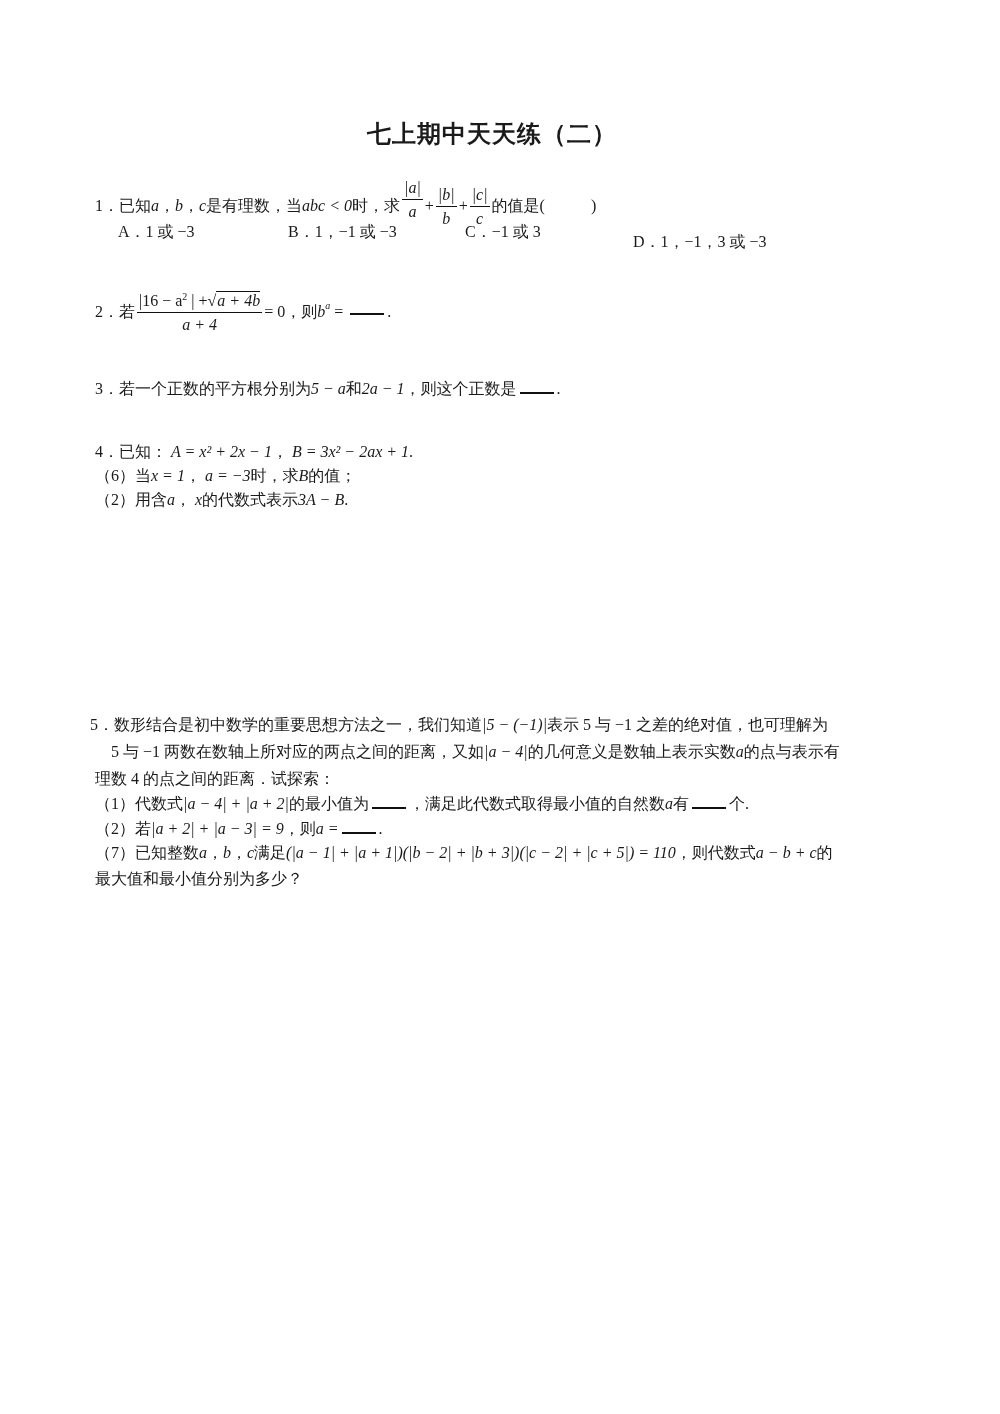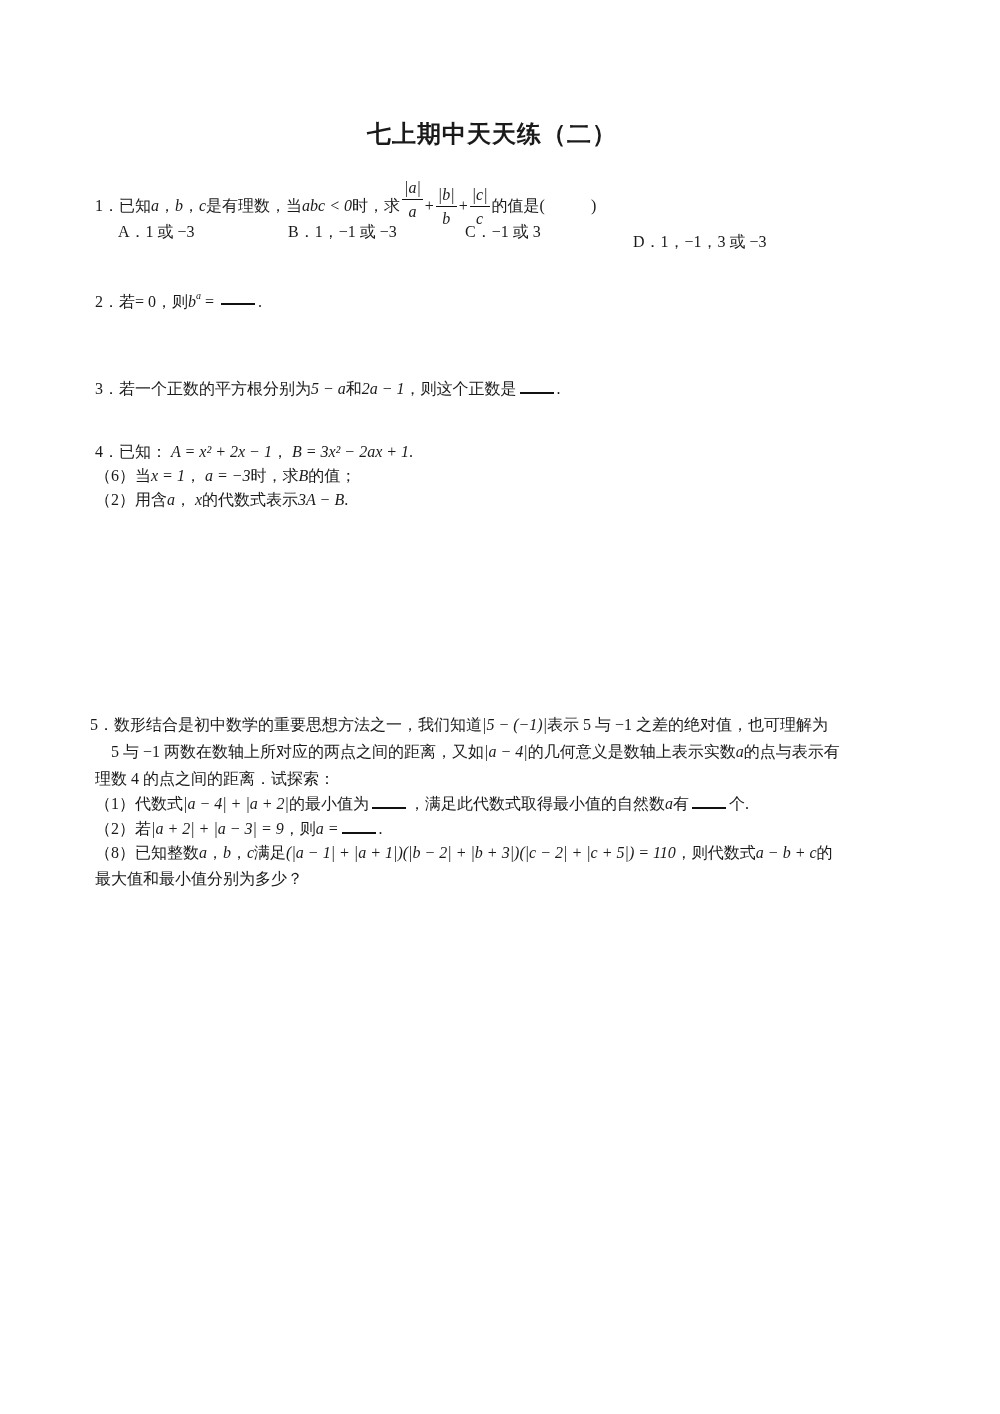--- a/index.html
+++ b/index.html
@@ -37,21 +37,24 @@
       <i class="num">|c|</i>
       <i class="den">c</i>
     </span><span>的值是(</span><span style="display:inline-block;width:46px;"></span><span>)</span>
 </div>
 <div class="abs line" style="left:118px; top:222px;">A．1 或 −3</div>
 <div class="abs line" style="left:288px; top:222px;text-align:center;">B．1，−1 或 −3</div>
 <div class="abs line" style="left:465px; top:222px;">C．−1 或 3</div>
 <div class="abs line" style="left:633px; top:232px;">D．1，−1，3 或 −3</div>
 
 <div class="abs line" style="left:95px; top:286px;">
-  <span style="vertical-align:middle;">2．若</span><span style="vertical-align:middle;">= 0，则</span><i style="vertical-align:middle;">b</i><sup style="font-style:italic;">a</sup><span style="vertical-align:middle;"> = </span><span class="blank"></span><span style="vertical-align:middle;">.</span>
+  <span style="vertical-align:middle;">2．若</span><span class="frac">
+      <span class="num"><span>|16 − a</span><sup>2</sup><span> | +</span>√<i class="sqrt">a + 4b</i></span>
+      <i class="den">a + 4</i>
+    </span><span style="vertical-align:middle;">= 0，则</span><i style="vertical-align:middle;">b</i><sup style="font-style:italic;">a</sup><span style="vertical-align:middle;"> = </span><span class="blank"></span><span style="vertical-align:middle;">.</span>
 </div>
 
 <div class="abs line" style="left:95px; top:378px;">
   <span>3．若一个正数的平方根分别为</span><i>5 − a</i><span>和</span><i>2a − 1</i><span>，则这个正数是</span><span class="blank"></span><span>.</span>
 </div>
 
 <div class="abs line" style="left:95px; top:442px;">
   <span>4．已知：</span> <i>A = x² + 2x − 1</i><span>，</span> <i>B = 3x² − 2ax + 1</i><span>.</span>
 </div>
 <div class="abs line" style="left:95px; top:466px;">
@@ -68,15 +71,15 @@
   <span>5 与 −1 两数在数轴上所对应的两点之间的距离，又如</span><i>|a − 4|</i><span>的几何意义是数轴上表示实数</span><i>a</i><span>的点与表示有</span>
 </div>
 <div class="abs line" style="left:95px; top:769px;font-family:Liberation Serif, serif;">理数 4 的点之间的距离．试探索：</div>
 <div class="abs line" style="left:95px; top:793px;">
   <span>（1）代数式</span><i>|a − 4| + |a + 2|</i><span>的最小值为</span><span class="blank"></span><span>，满足此代数式取得最小值的自然数</span><i>a</i><span>有</span><span class="blank"></span><span>个.</span>
 </div>
 <div class="abs line" style="left:95px; top:818px;">
   <span>（2）若</span><i>|a + 2| + |a − 3| = 9</i><span>，则</span><i>a =</i><span class="blank"></span><span>.</span>
 </div>
 <div class="abs line" style="left:95px; top:843px;">
-  <span>（8）已知整数</span><i>a</i><span>，</span><i>b</i><span>，</span><i>c</i><span>满足</span><i>(|a − 1| + |a + 1|)(|b − 2| + |b + 3|)(|c − 2| + |c + 5|) = 110</i><span>，则代数式</span><i>a − b + c</i><span>的</span>
+  <span>（7）已知整数</span><i>a</i><span>，</span><i>b</i><span>，</span><i>c</i><span>满足</span><i>(|a − 1| + |a + 1|)(|b − 2| + |b + 3|)(|c − 2| + |c + 5|) = 110</i><span>，则代数式</span><i>a − b + c</i><span>的</span>
 </div>
 <div class="abs line" style="left:95px; top:869px;">最大值和最小值分别为多少？</div>
 
 </body></html>

